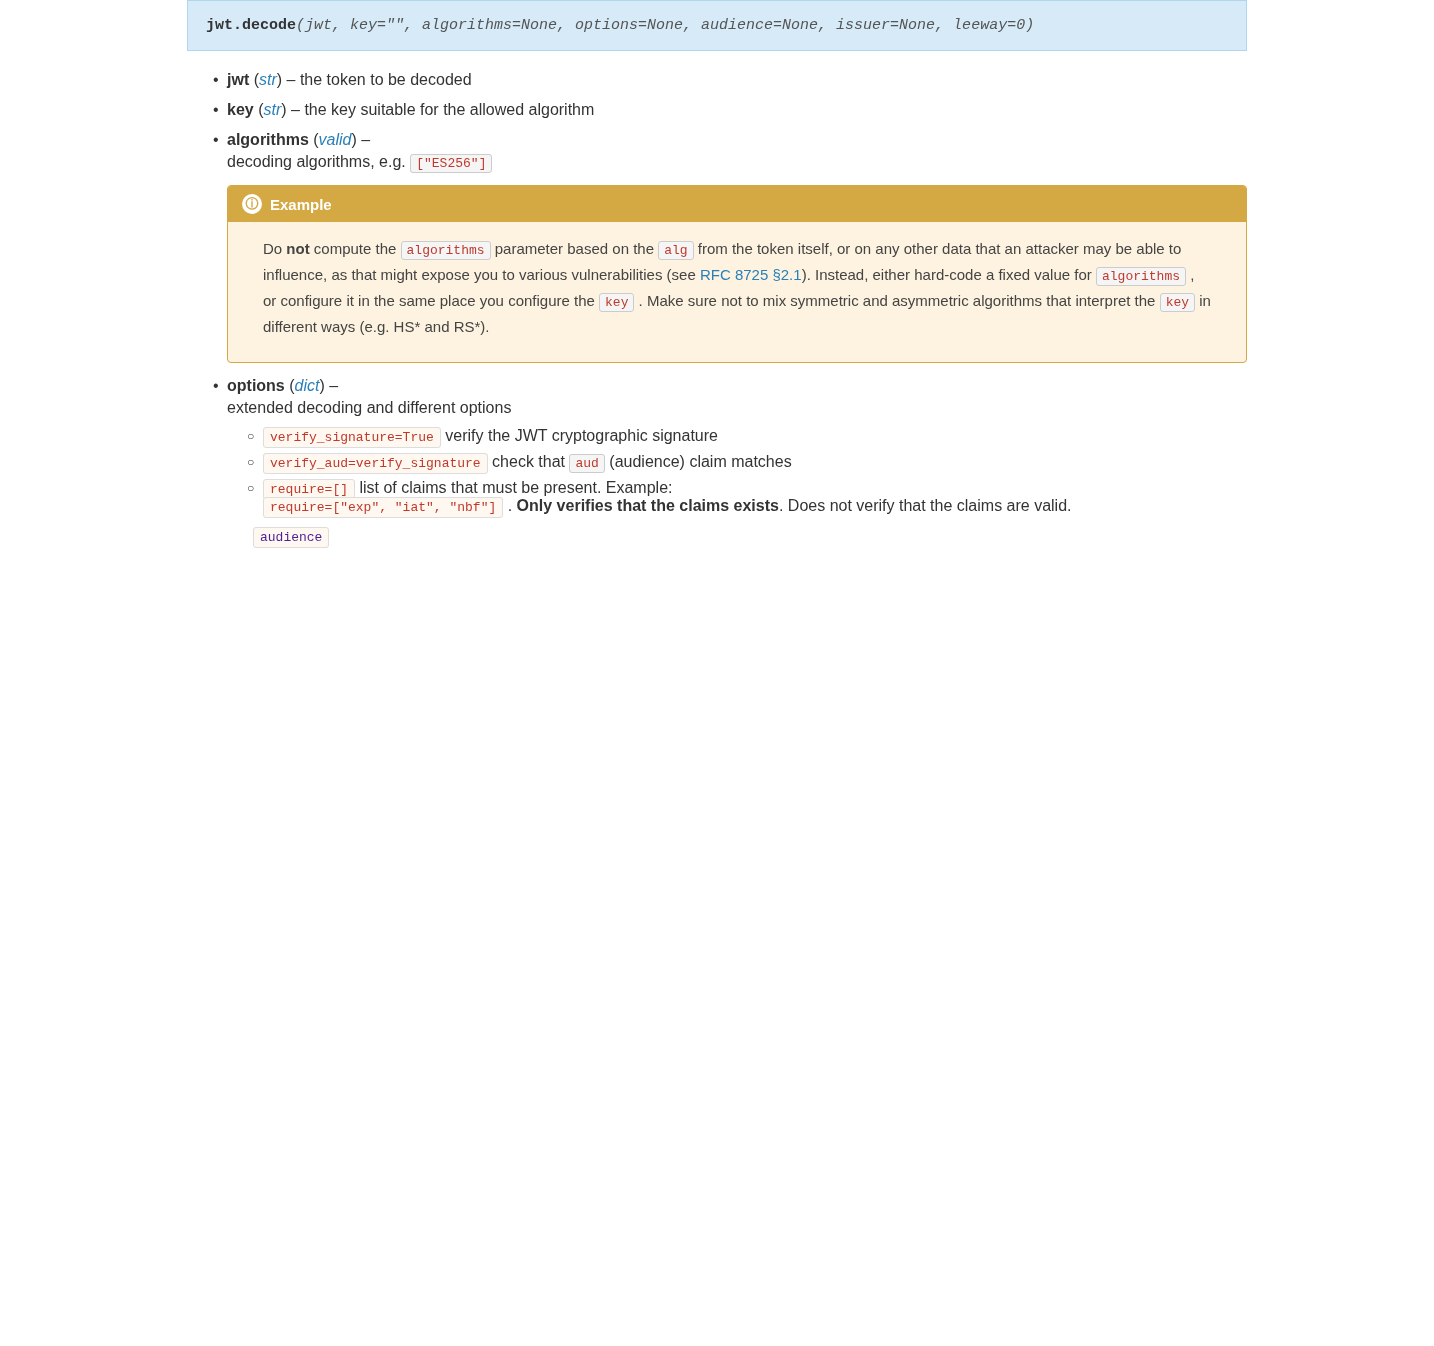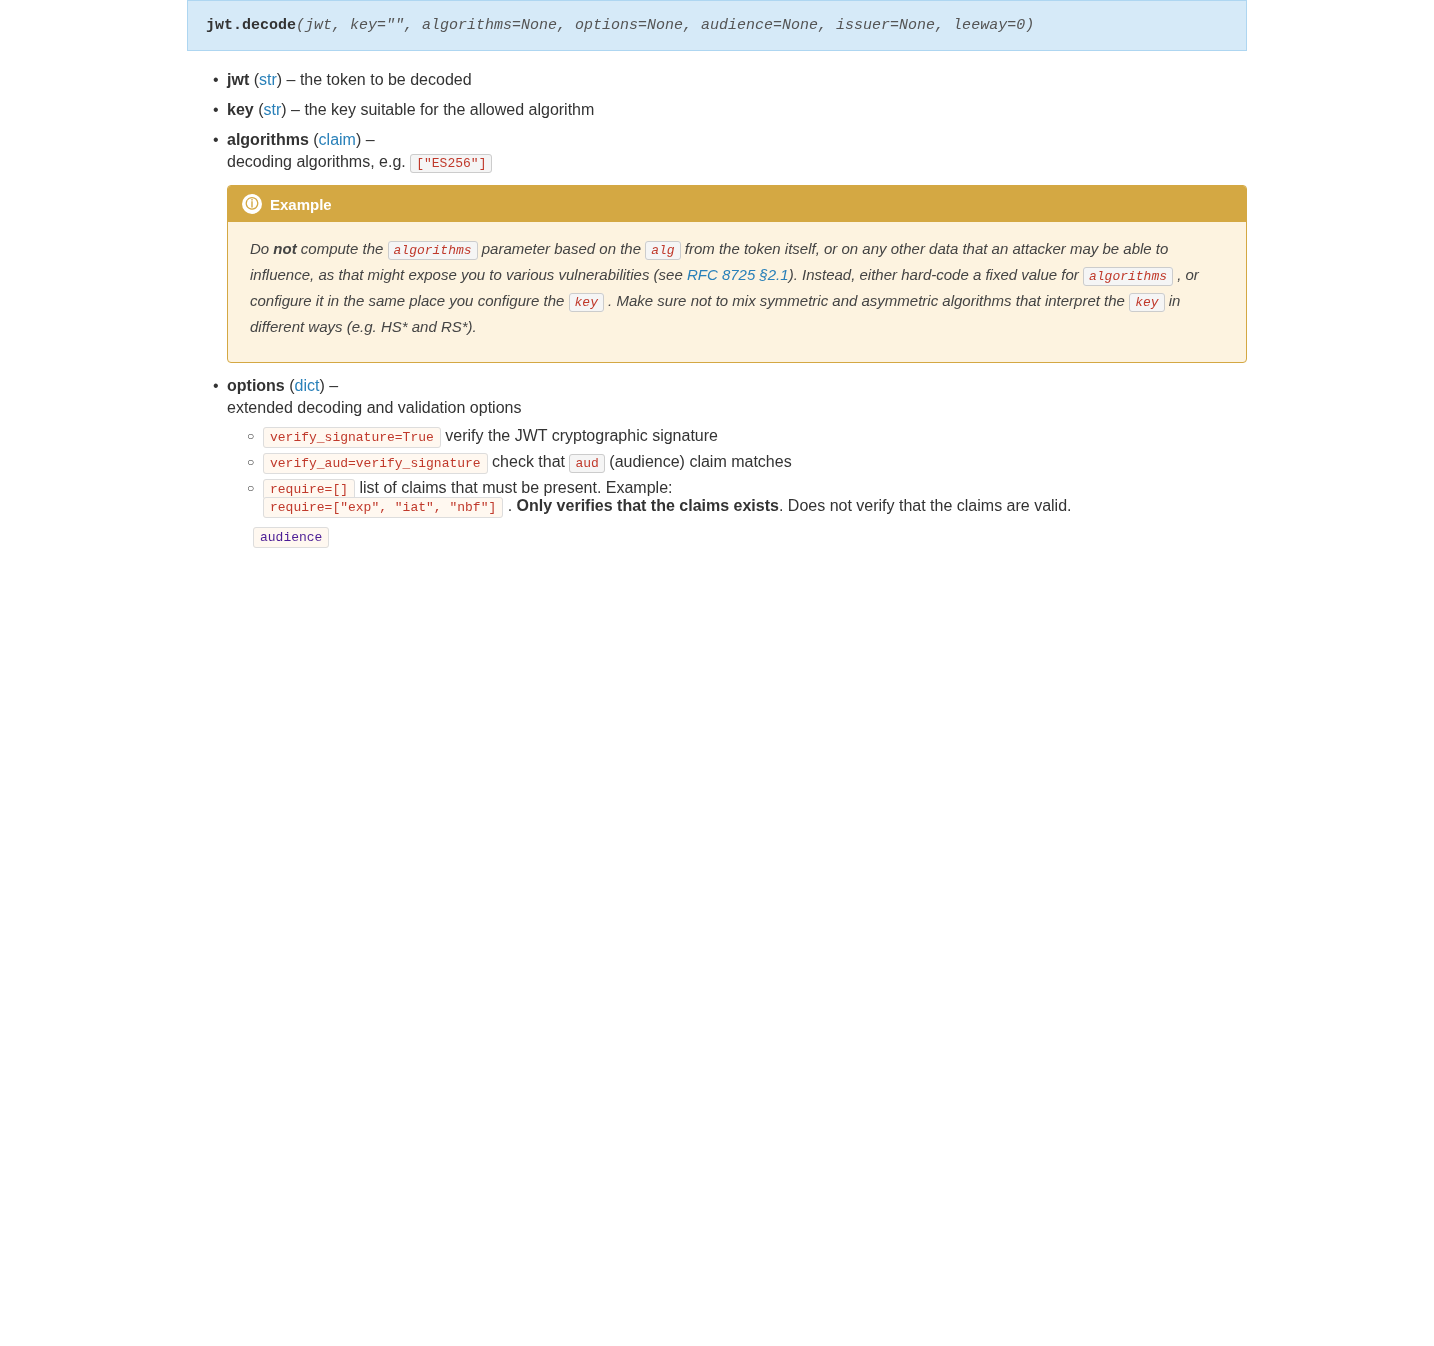--- a/index.html
+++ b/index.html
@@ -81,20 +81,21 @@
       left: -4px;
       top: 0;
     }
 
     .param-name {
       font-weight: bold;
     }
 
     .param-type {
       color: #2980b9;
+      font-style: italic;
       margin-top: 44px;
     }
 
     .param-type a {
       color: #2980b9;
       text-decoration: none;
     }
 
     
     code.inline {
@@ -134,25 +135,24 @@
       width: 20px;
       height: 20px;
       background: #fff;
       color: #d4a843;
       border-radius: 50%;
       font-weight: bold;
       font-size: 13px;
     }
 
     .warning-body {
-      padding: 14px 22px;
+      padding: 14px 35px;
       font-size: 15px;
       line-height: 1.7;
       color: #444;
-      font-style: italic;
     }
 
     .warning-body p {
       margin-bottom: 8px;
     }
 
     
     a {
       color: #2980b9;
       text-decoration: none;
@@ -217,21 +217,21 @@
         </li>
 
         <li>
           <span class="param-name">key</span>
           (<span class="param-type"><a href="#">str</a></span>)
           <span> – the key suitable for the allowed algorithm</span>
         </li>
 
         <li>
           <span class="param-name">algorithms</span>
-          (<span class="param-type"><a href="#">claim</a></span>)
+          (<span class="param-type"><a href="#">valid</a></span>)
           <span> –</span>
           <div class="param-desc">
             <span>decoding algorithms, e.g. </span>
             <code class="inline">["ES256"]</code>
           </div>
 
           
           <div class="warning-box">
             <div class="warning-header">
               <span class="warning-icon">ⓘ</span>
@@ -254,21 +254,21 @@
               </p>
             </div>
           </div>
         </li>
 
         <li>
           <span class="param-name">options</span>
           (<span class="param-type"><a href="#">dict</a></span>)
           <span> –</span>
           <div class="param-desc">
-            <span>extended decoding and validation options</span>
+            <span>extended decoding and different options</span>
             <ul class="sub-options">
               <li>
                 <code class="block-inline">verify_signature=True</code>
                 <span> verify the JWT cryptographic signature</span>
               </li>
               <li>
                 <code class="block-inline">verify_aud=verify_signature</code>
                 <span> check that </span>
                 <code class="inline">aud</code>
                 <span> (audience) claim matches</span>

